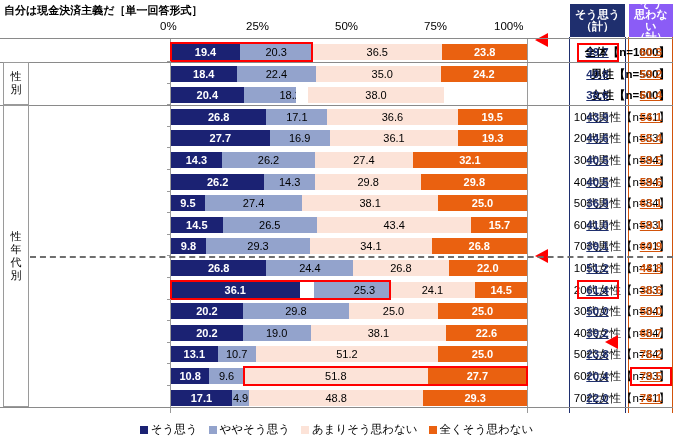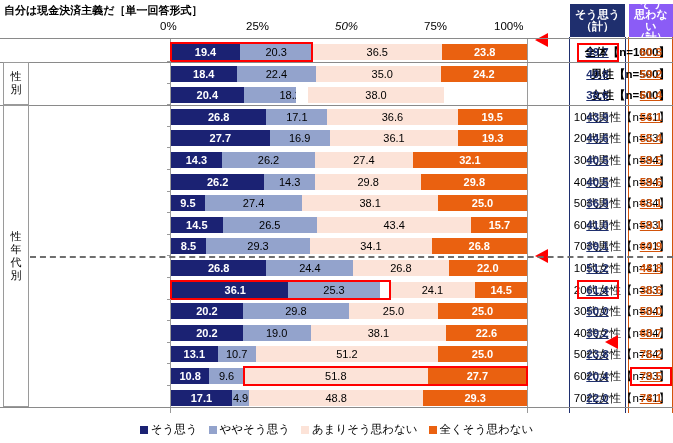--- a/index.html
+++ b/index.html
@@ -132,21 +132,21 @@
 </head>
 <body>
 
 <div id="root">
 
   <div class="title">自分は現金決済主義だ［単一回答形式］</div>
 
   <div id="axis-labels">
       <div class="axis-label" style="left: 160px;">0%</div>
       <div class="axis-label" style="left: 246px;">25%</div>
-      <div class="axis-label" style="left: 335px; font-style: italic;">50%</div>
+      <div class="axis-label" style="left: 335px;">50%</div>
       <div class="axis-label" style="left: 424px;">75%</div>
       <div class="axis-label" style="left: 494px;">100%</div>
     </div>
 
   <div class="colhead navy">
     <div>
       <div>そう思う</div>
       <div>（計）</div>
     </div>
   </div>
@@ -272,21 +272,21 @@
           <div class="seg s3" style="left: 145.96px; width: 154.504px;">43.4</div>
           <div class="seg s4" style="left: 300.464px; width: 55.892px;">15.7</div>
         </div>
         <div class="tickmark" style="left: 167px; top: 17px;"></div>
         <div class="val navycol">41.0</div>
         <div class="val orangecol">59.1</div>
       </div>
       <div class="row" style="top: 238.4px; height: 16px;">
         <div class="rowlabel" style="top: 1px;"><span>70代男性【n=41】</span></div>
         <div class="bars">
-          <div class="seg s1" style="left: 0px; width: 34.888px;">8.5</div>
+          <div class="seg s1" style="left: 0px; width: 34.888px;">9.8</div>
           <div class="seg s2" style="left: 34.888px; width: 104.308px;">29.3</div>
           <div class="seg s3" style="left: 139.196px; width: 121.396px;">34.1</div>
           <div class="seg s4" style="left: 260.592px; width: 95.408px;">26.8</div>
         </div>
         <div class="tickmark" style="left: 167px; top: 17px;"></div>
         <div class="val navycol">39.1</div>
         <div class="val orangecol">60.9</div>
       </div>
       <div class="row" style="top: 260px; height: 16px;">
         <div class="rowlabel" style="top: 1px;"><span>10代女性【n=41】</span></div>
@@ -298,21 +298,21 @@
         </div>
         <div class="tickmark" style="left: 167px; top: 17px;"></div>
         <div class="val navycol">51.2</div>
         <div class="val orangecol">48.8</div>
       </div>
       <div class="arrow" style="left: 535px; top: 249px;"></div>
       <div class="row" style="top: 281.6px; height: 16px;">
         <div class="rowlabel" style="top: 1px;"><span>20代女性【n=83】</span></div>
         <div class="bars">
           <div class="seg s1" style="left: 0px; width: 128.516px;">36.1</div>
-          <div class="seg s2" style="left: 117px; width: 92px;">25.3</div>
+          <div class="seg s2" style="left: 143px; width: 101px;">25.3</div>
           <div class="seg s3" style="left: 218.584px; width: 85.796px;">24.1</div>
           <div class="seg s4" style="left: 304.38px; width: 51.62px;">14.5</div>
           <div class="redbox" style="left: -1px; width: 220.584px;"></div>
         </div>
         <div class="tickmark" style="left: 167px; top: 17px;"></div>
         <div class="val navycol">
           <span class="valbox">61.4</span>
         </div>
         <div class="val orangecol">38.6</div>
       </div>

